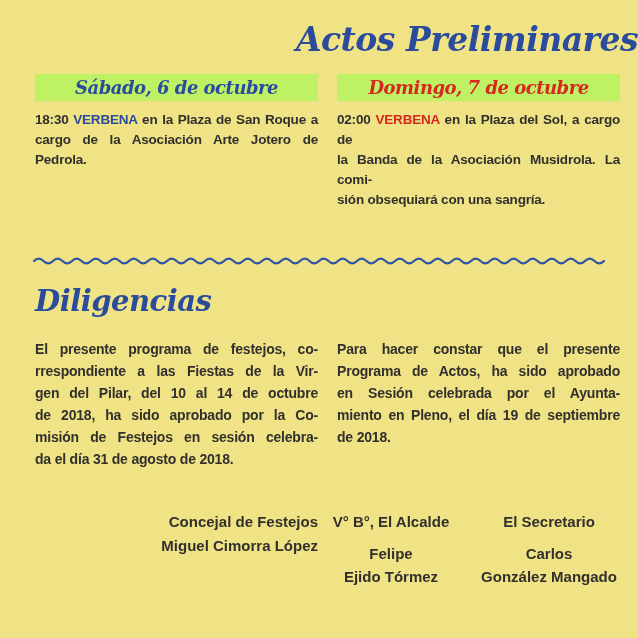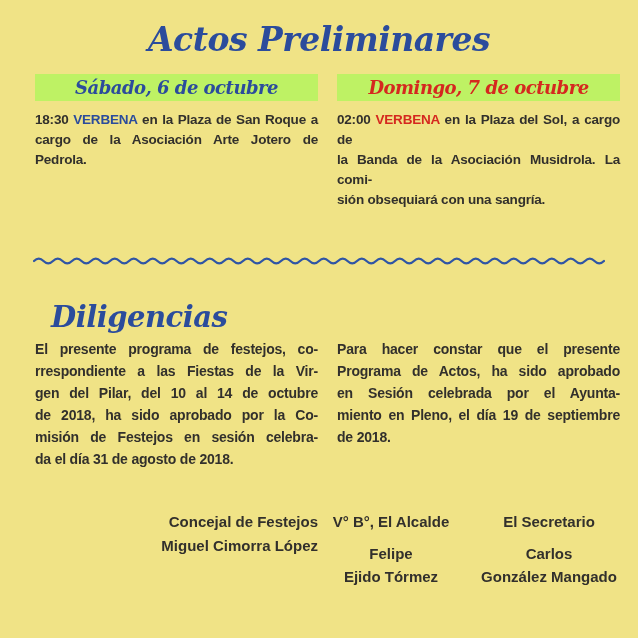--- a/index.html
+++ b/index.html
@@ -16,21 +16,21 @@
     font-style: italic;
     font-weight: bold;
     letter-spacing: -0.5px;
   }
   .main-title {
     position: absolute;
     top: 20px;
     left: 0;
     width: 638px;
     margin: 0;
-    text-align: center;
+    text-align: right;
     font-size: 33px;
     color: #2B4C9C;
   }
   .bar {
     position: absolute;
     top: 74px;
     width: 283px;
     height: 27px;
     background: #bef264;
     display: flex;
@@ -65,21 +65,21 @@
   .wave-svg {
     position: absolute;
     left: 33px;
     top: 255px;
     display: block;
   }
   .dilig-title {
     position: absolute;
     left: 35px;
     top: 284px;
-    margin: 16px;
+    margin: 0;
     font-size: 29px;
     color: #2B4C9C;
   }
   .dilig-col {
     top: 338px;
     font-size: 14px;
     line-height: 22px;
     letter-spacing: -0.2px;
   }
   .sig {

